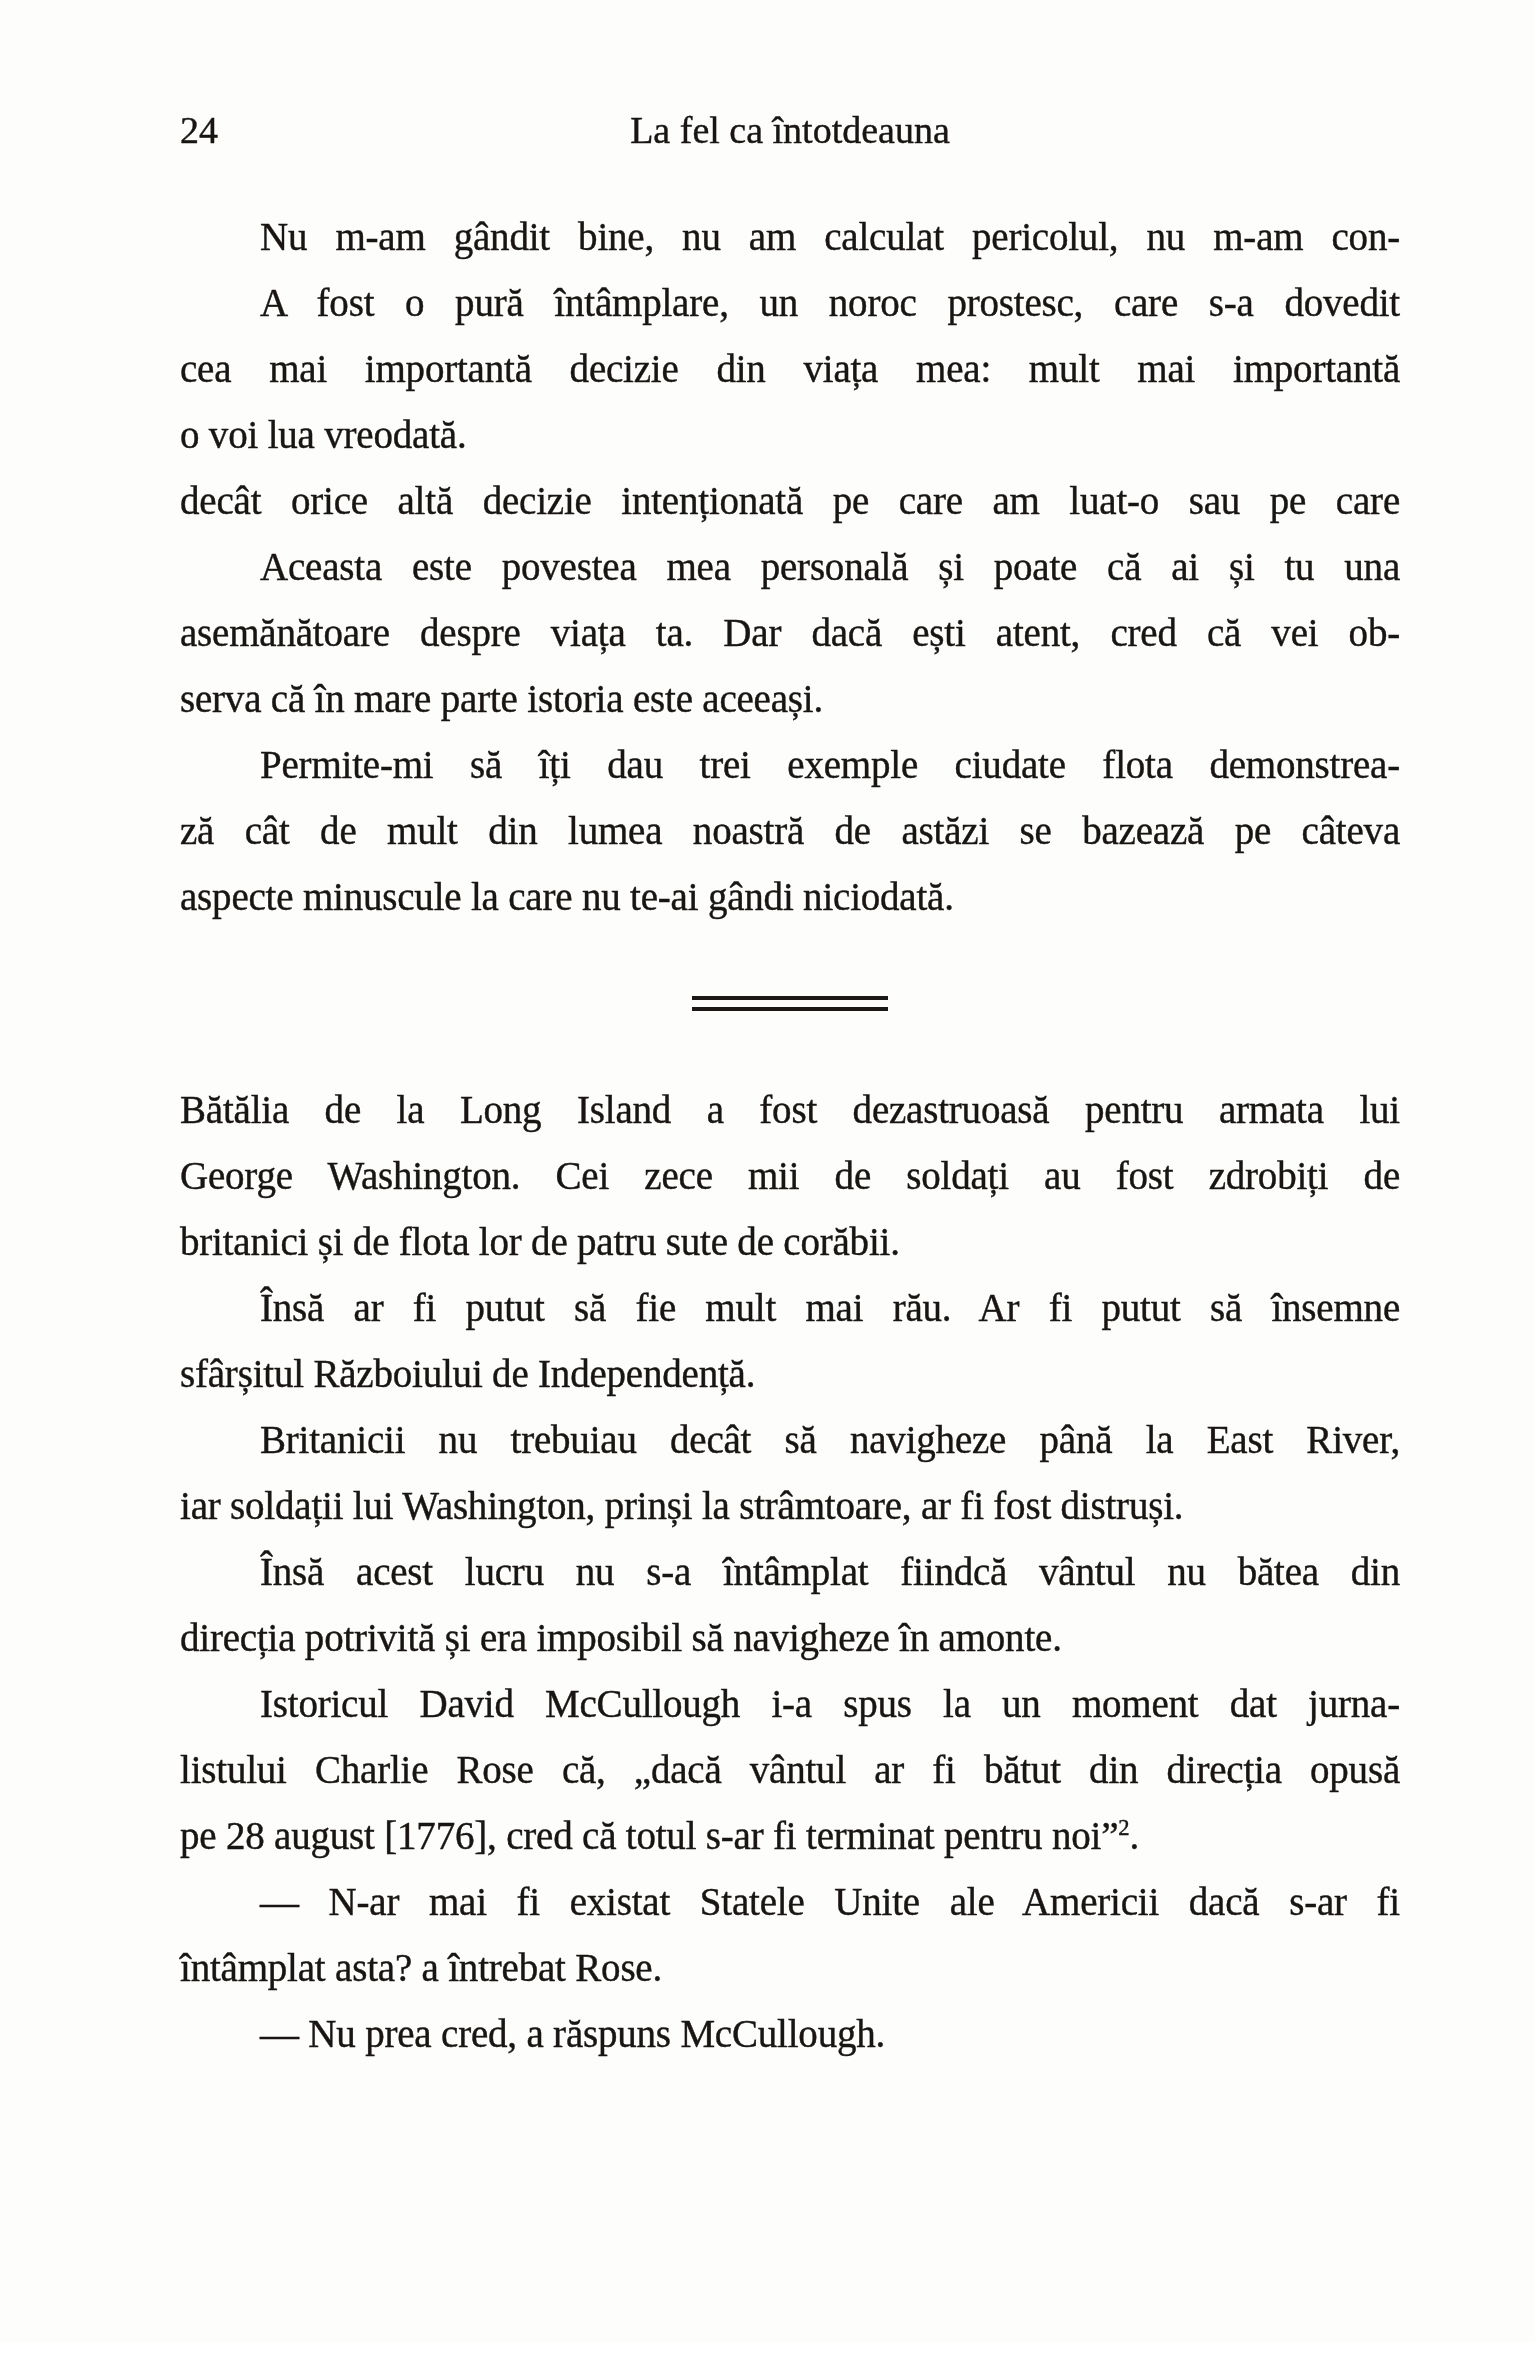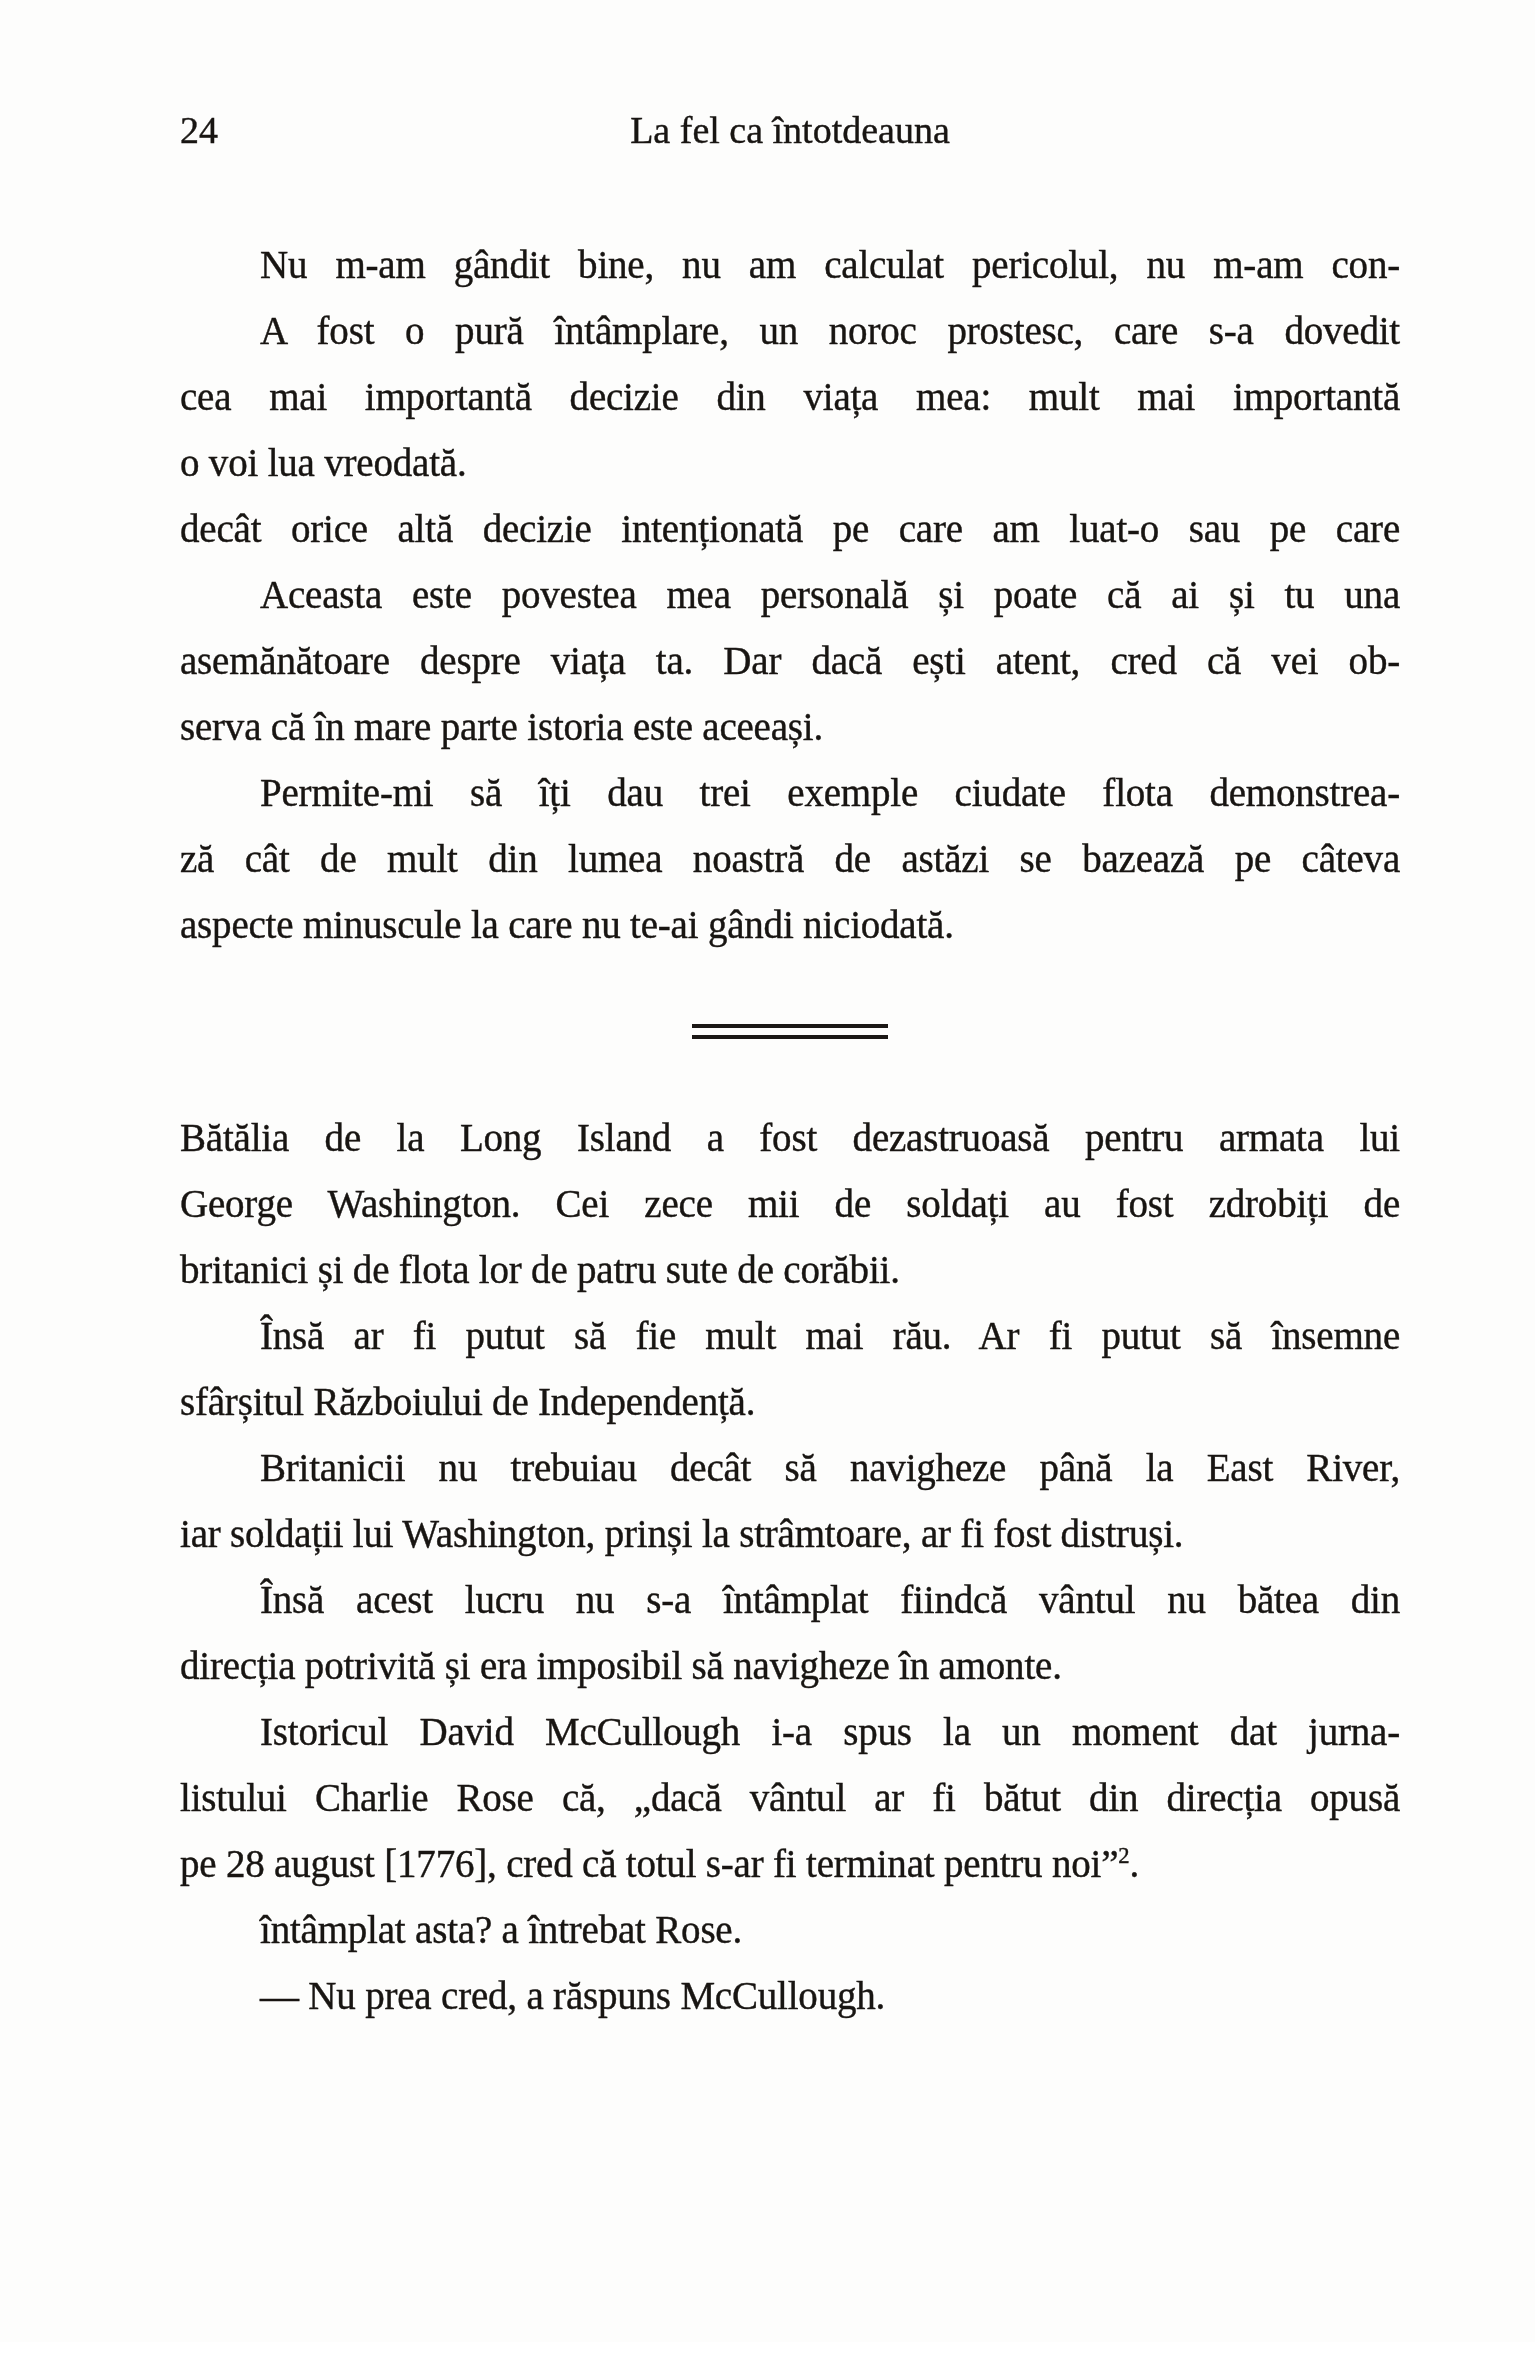--- a/index.html
+++ b/index.html
@@ -22,21 +22,21 @@
     font-size: 38px; line-height: 48px;
     -webkit-text-stroke: 0.4px #181512;
   }
   .pagenum { position: absolute; left: 0; top: 0; }
   .running {
     position: absolute; left: 0; right: 0; top: 0;
     text-align: center;
   }
   .bodytext {
     position: absolute;
-    top: 232px; left: 180px; right: 135px;
+    top: 204px; left: 180px; right: 135px;
   }
   .para { margin: 0; }
   .line {
     font-size: 39px;
     line-height: 66px;
     letter-spacing: -0.2px;
     text-align: justify;
     text-align-last: justify;
     -webkit-text-stroke: 0.4px #181512;
   }
@@ -104,20 +104,21 @@
         <div class="para indent">
           <div class="line">Însă acest lucru nu s-a întâmplat fiindcă vântul nu bătea din</div>
           <div class="line last">direcția potrivită și era imposibil să navigheze în amonte.</div>
         </div>
         <div class="para indent">
           <div class="line">Istoricul David McCullough i-a spus la un moment dat jurna-</div>
           <div class="line">listului Charlie Rose că, „dacă vântul ar fi bătut din direcția opusă</div>
           <div class="line last">pe 28 august [1776], cred că totul s-ar fi terminat pentru noi”<sup>2</sup>.</div>
         </div>
         <div class="para indent">
+          <div class="line">— N-ar mai fi existat Statele Unite ale Americii dacă s-ar fi</div>
           <div class="line last">întâmplat asta? a întrebat Rose.</div>
         </div>
         <div class="para indent">
           <div class="line last">— Nu prea cred, a răspuns McCullough.</div>
         </div>
       </div>
   </div>
 </div>
 
 </body></html>

